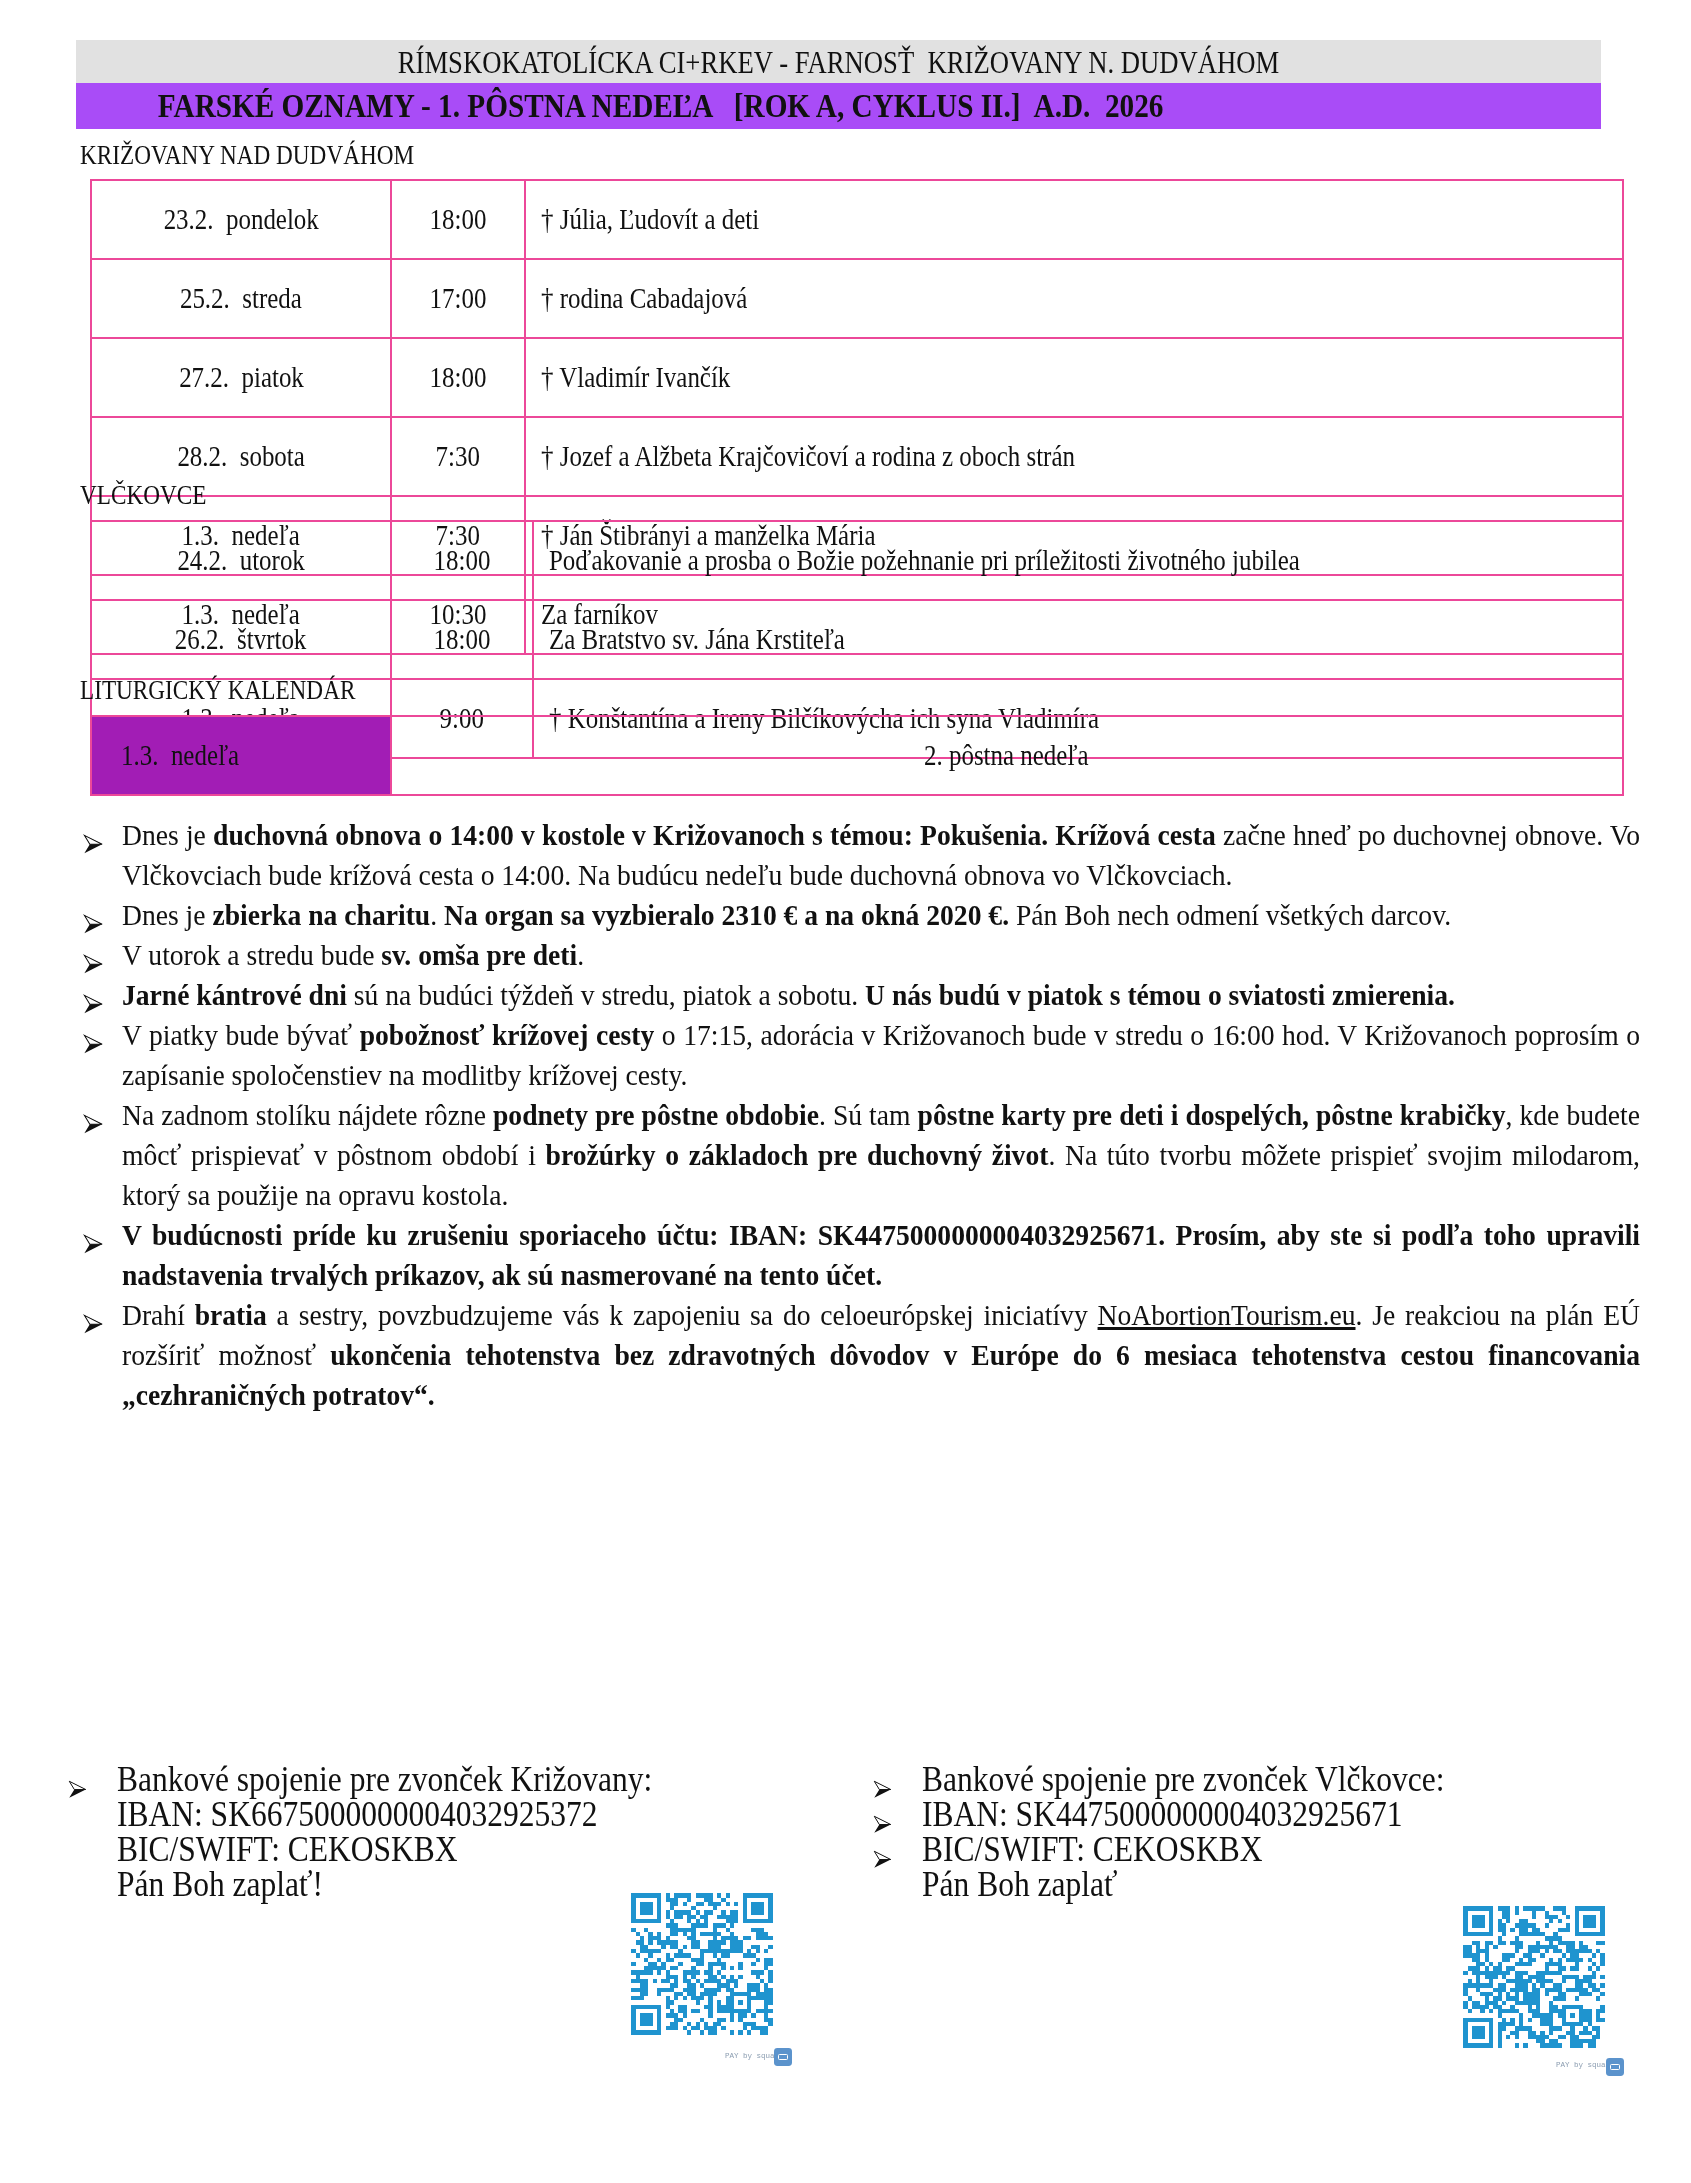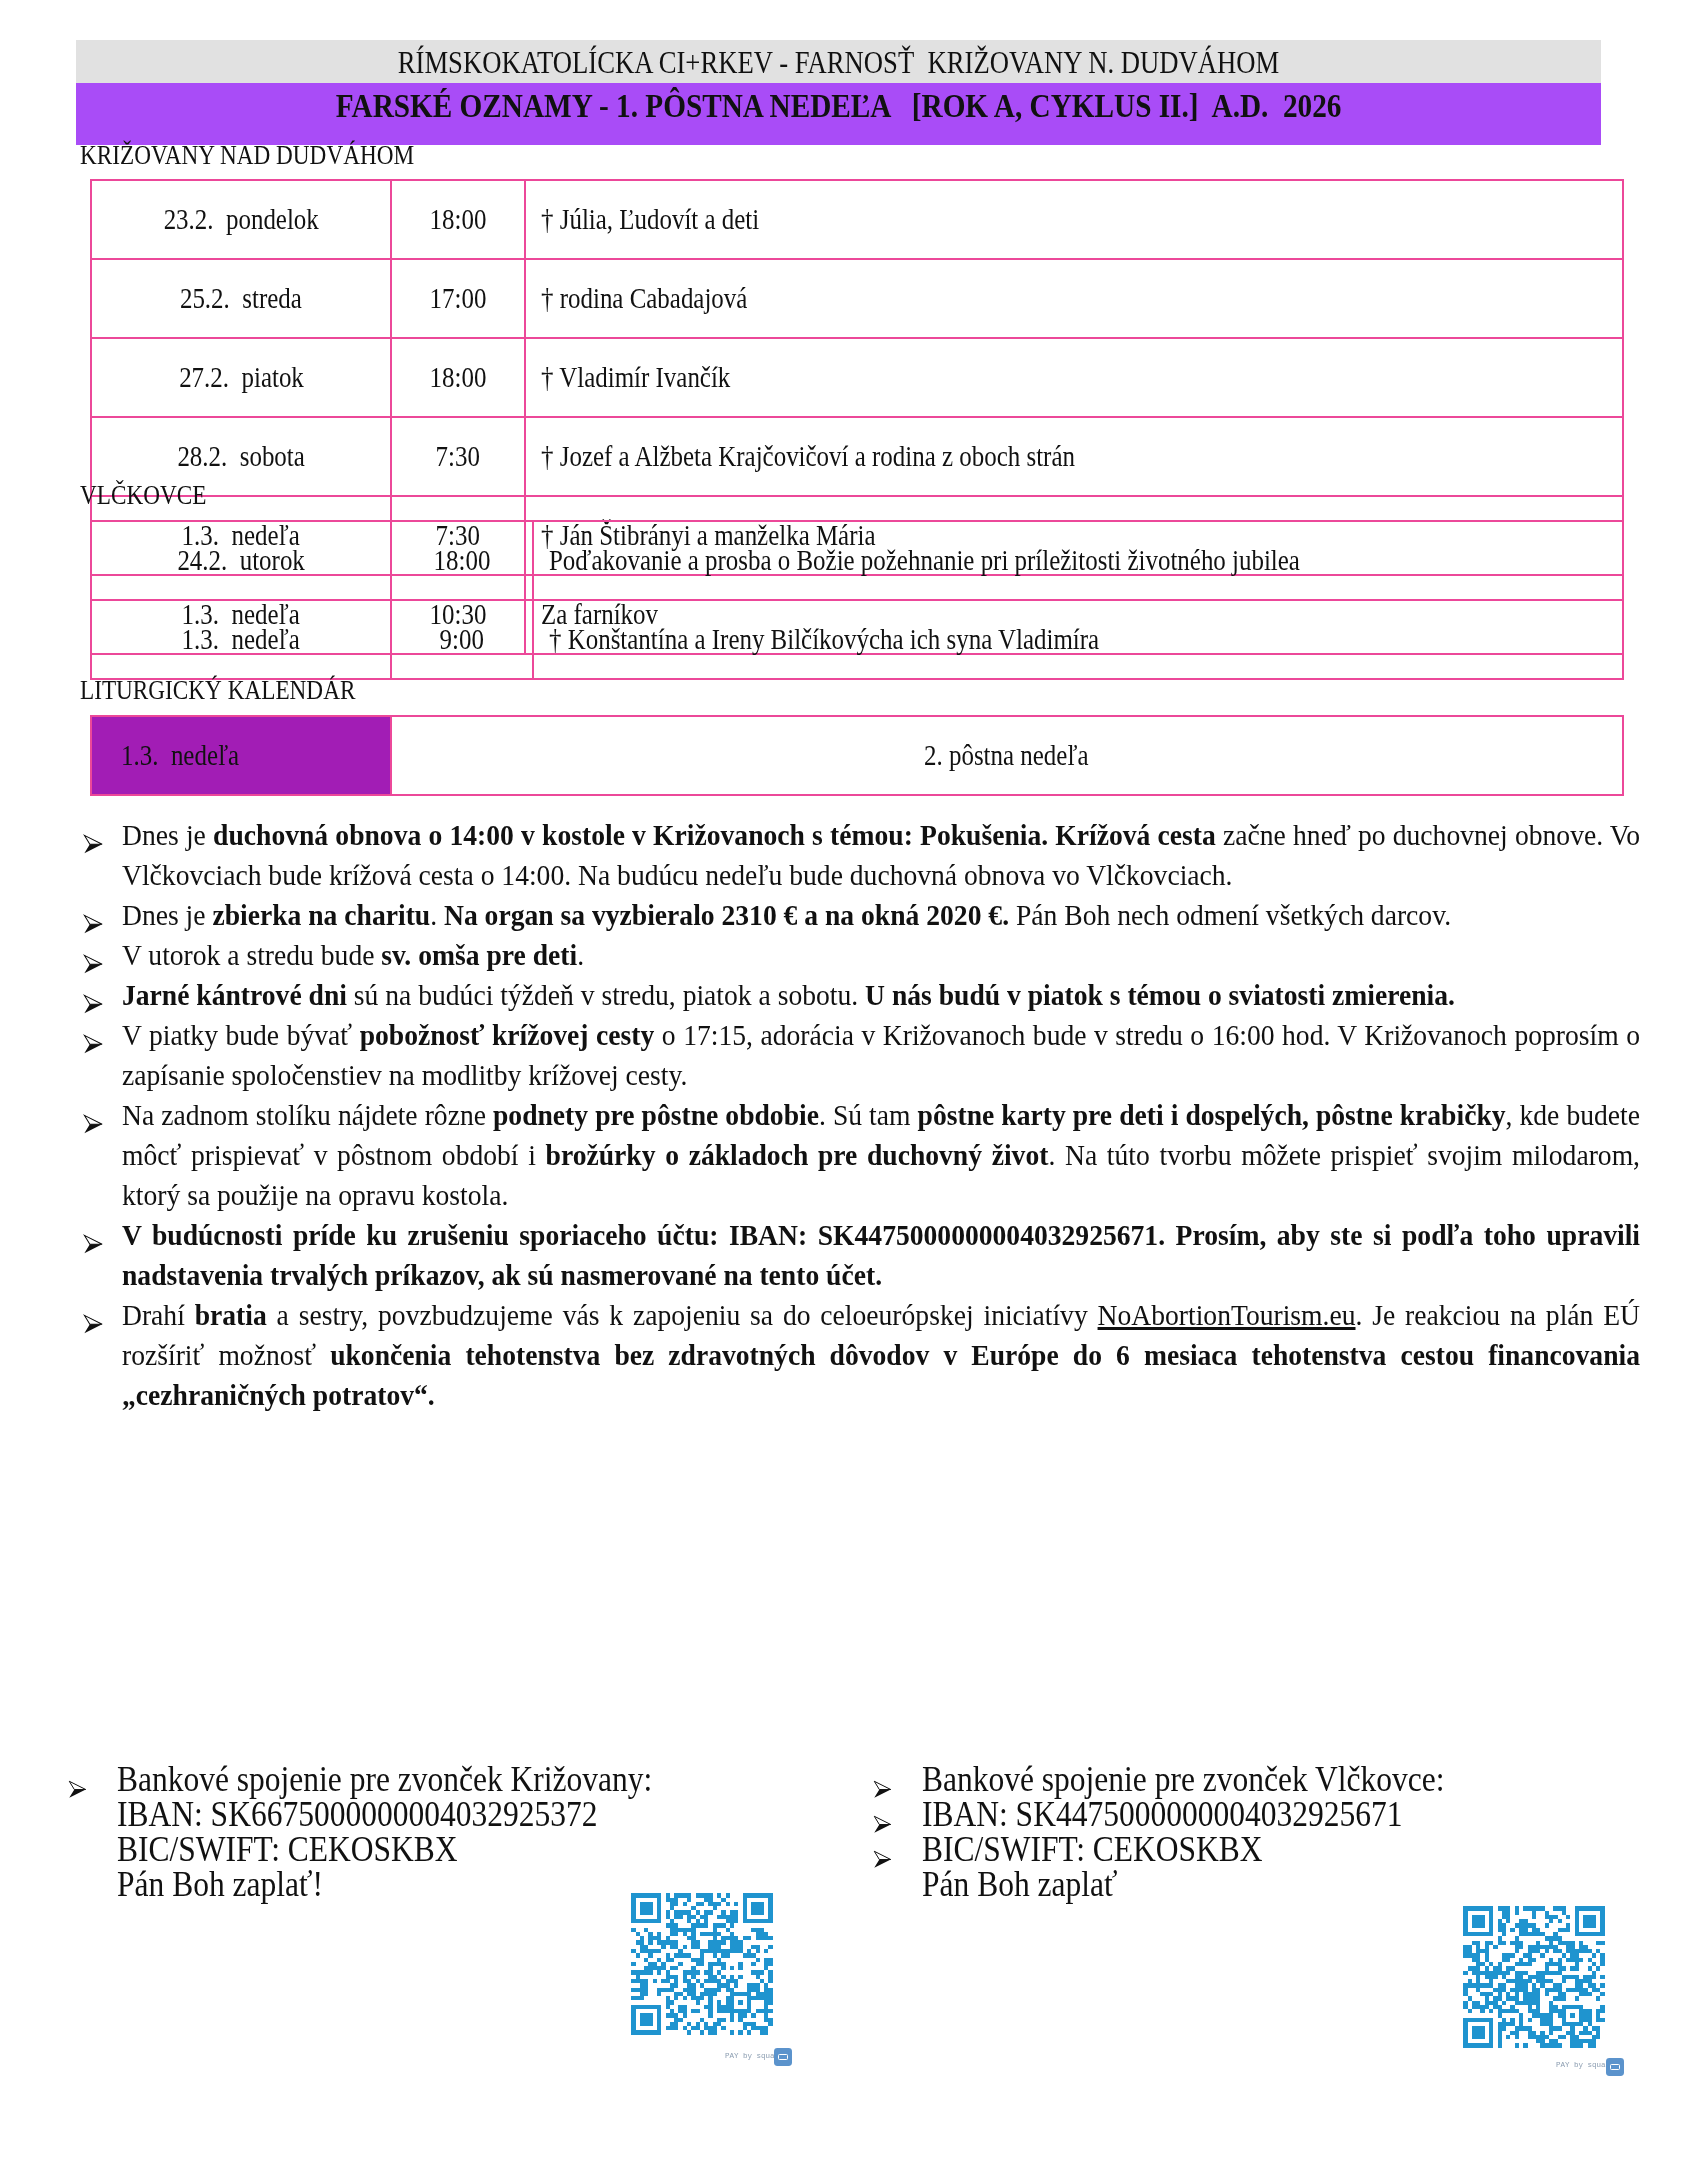--- a/index.html
+++ b/index.html
@@ -1,22 +1,22 @@
 <!DOCTYPE html>
 <html style="font-size:11px"><head>
 <meta charset="utf-8">
 <style>
   html, body { margin:0; padding:0; background:#ffffff; }
   body { width:1692px; height:2183px; position:relative; overflow:hidden;
          font-family:"Liberation Serif", "DejaVu Serif", serif; color:#111; }
   .hdr1 { position:absolute; left:76px; top:40px; width:1525px; height:44px;
           background:#e1e1e1; text-align:center; font-size:31px; line-height:45px;
           letter-spacing:0px; }
-  .hdr2 { position:absolute; left:76px; top:83px; width:1525px; height:62px;
-          background:#a94cf7; text-align:center; font-size:34px; line-height:46px;
+  .hdr2 { position:absolute; left:76px; top:83px; width:1525px; height:46px;
+          background:#a94cf7; text-align:left; font-size:34px; line-height:46px;
           font-weight:bold; }
   .hdr-inner { display:inline-block; transform:scaleX(0.86); transform-origin:center; white-space:pre; }
   .section-label { position:absolute; left:80px; font-size:27px; transform:scaleX(0.86);
                    transform-origin:left top; white-space:nowrap; }
   table.sched { position:absolute; left:90px; width:1534px; border-collapse:collapse;
                 font-size:29px; table-layout:fixed; }
   table.sched td { border:2px solid #ec4899; height:45px; padding:16px; white-space:nowrap; overflow:hidden; }
   table.sched td .cell { display:inline-block; transform:scaleX(0.86); white-space:pre; }
   td.c-day { text-align:center; }
   td.c-time { text-align:center; }
@@ -105,20 +105,25 @@
   <colgroup>
       <col style="width:300px">
       <col style="width:142px">
       <col>
     </colgroup>
   <tbody id="tbody-vlc">
       <tr>
         <td class="c-day"><span class="cell">24.2.  utorok</span></td>
         <td class="c-time"><span class="cell">18:00</span></td>
         <td class="c-int"><span class="cell">Poďakovanie a prosba o Božie požehnanie pri príležitosti životného jubilea</span></td>
+      </tr>
+      <tr>
+        <td class="c-day"><span class="cell">26.2.  štvrtok</span></td>
+        <td class="c-time"><span class="cell">18:00</span></td>
+        <td class="c-int"><span class="cell">Za Bratstvo sv. Jána Krstiteľa</span></td>
       </tr>
       <tr>
         <td class="c-day"><span class="cell">1.3.  nedeľa</span></td>
         <td class="c-time"><span class="cell">9:00</span></td>
         <td class="c-int"><span class="cell">† Konštantína a Ireny Bilčíkovýcha ich syna Vladimíra</span></td>
       </tr>
     </tbody>
 </table>
 
 <div class="section-label" style="top:675px;">LITURGICKÝ KALENDÁR</div>

